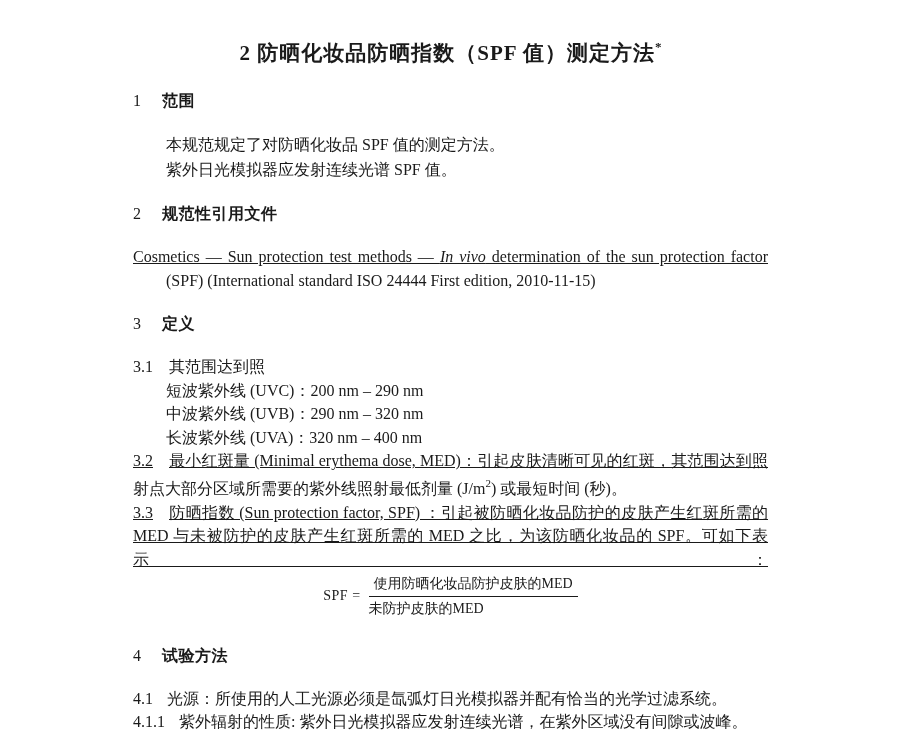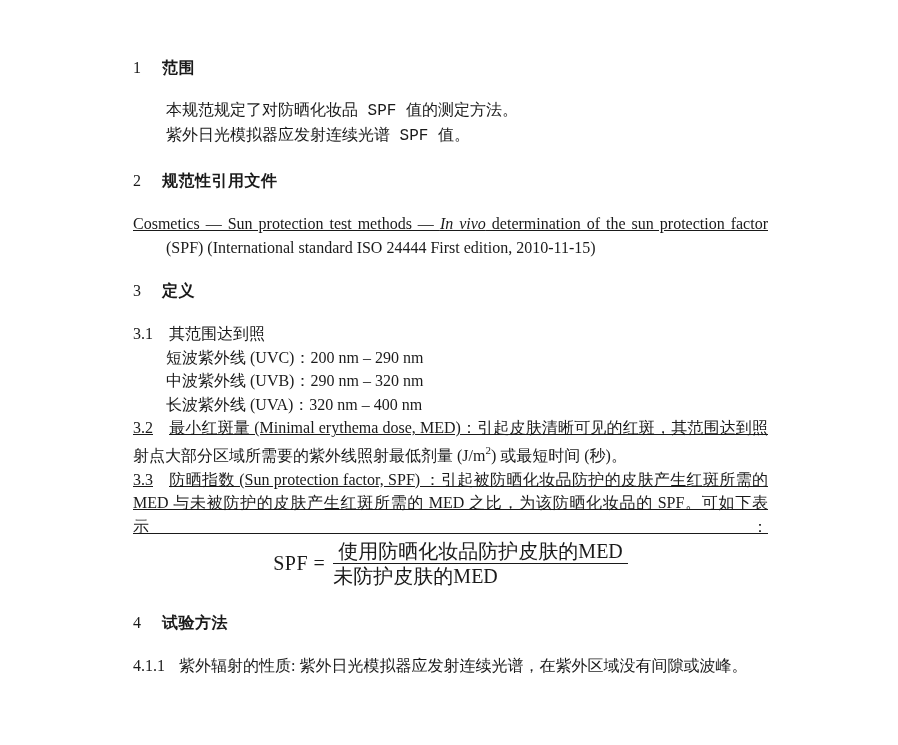--- a/index.html
+++ b/index.html
@@ -53,21 +53,20 @@
   }
   .sec-heading.h2 { margin-top: 22px; }
   .sec-heading.h3 { margin-top: 21px; }
   .sec-heading.h4 { margin-top: 28px; }
   
   .scope-paras { margin-top: 21px; }
   .scope-paras .body-line {
     padding-left: 33px;
     line-height: 25px;
     white-space: nowrap;
-    font-family: Liberation Mono, monospace;
   }
   .reference { margin-top: 21px; }
   .reference .ref-line1 {
     line-height: 24px;
   }
   .reference .ref-line2 {
     padding-left: 33px;
     line-height: 24px;
     white-space: nowrap;
   }
@@ -91,21 +90,21 @@
     position: relative;
     top: -1px;
   }
   .italic { font-style: italic; }
   
   .formula {
     margin-top: 3px;
     display: flex;
     justify-content: center;
     align-items: center;
-    font-size: 20px;
+    font-size: 14px;
   }
   .formula .lhs {
     margin-right: 8px;
     letter-spacing: 0.5px;
   }
   .fraction {
     display: inline-block;
     text-align: left;
   }
   .fraction .numerator {
@@ -126,20 +125,23 @@
     white-space: nowrap;
   }
   .method-item .item-num { margin-right: 14px; }
 </style>
 </head>
 <body>
 
 <div class="page">
   <div class="content">
 
+    <div class="doc-title">
+      <span>2  防晒化妆品防晒指数（SPF 值）测定方法</span><span class="sup-star">*</span>
+    </div>
 
     <div class="sec-heading h1">
       <span class="sec-num">1</span><span class="sec-label">范围</span>
     </div>
     <div class="scope-paras">
       <div class="body-line">本规范规定了对防晒化妆品 SPF 值的测定方法。</div>
       <div class="body-line">紫外日光模拟器应发射连续光谱 SPF 值。</div>
     </div>
 
     <div class="sec-heading h2">
@@ -182,19 +184,22 @@
         <span class="numerator">使用防晒化妆品防护皮肤的MED</span>
         <span class="denominator">未防护皮肤的MED</span>
       </span>
     </div>
 
     <div class="sec-heading h4">
       <span class="sec-num">4</span><span class="sec-label">试验方法</span>
     </div>
     <div class="method">
       <div class="method-item">
+        <span class="item-num">4.1</span><span>光源：所使用的人工光源必须是氙弧灯日光模拟器并配有恰当的光学过滤系统。</span>
+      </div>
+      <div class="method-item">
         <span class="item-num">4.1.1</span><span>紫外辐射的性质: 紫外日光模拟器应发射连续光谱，在紫外区域没有间隙或波峰。</span>
       </div>
 
     </div>
 
   </div>
 </div>
 
 </body></html>

